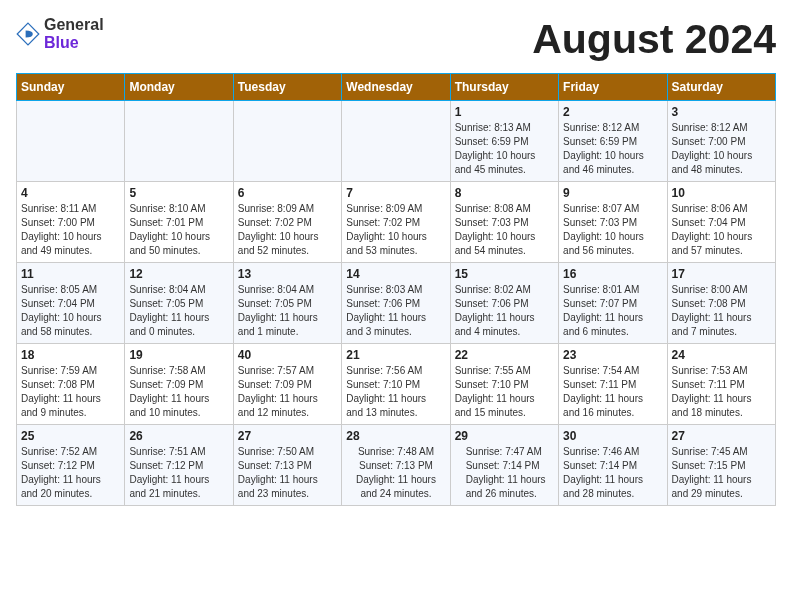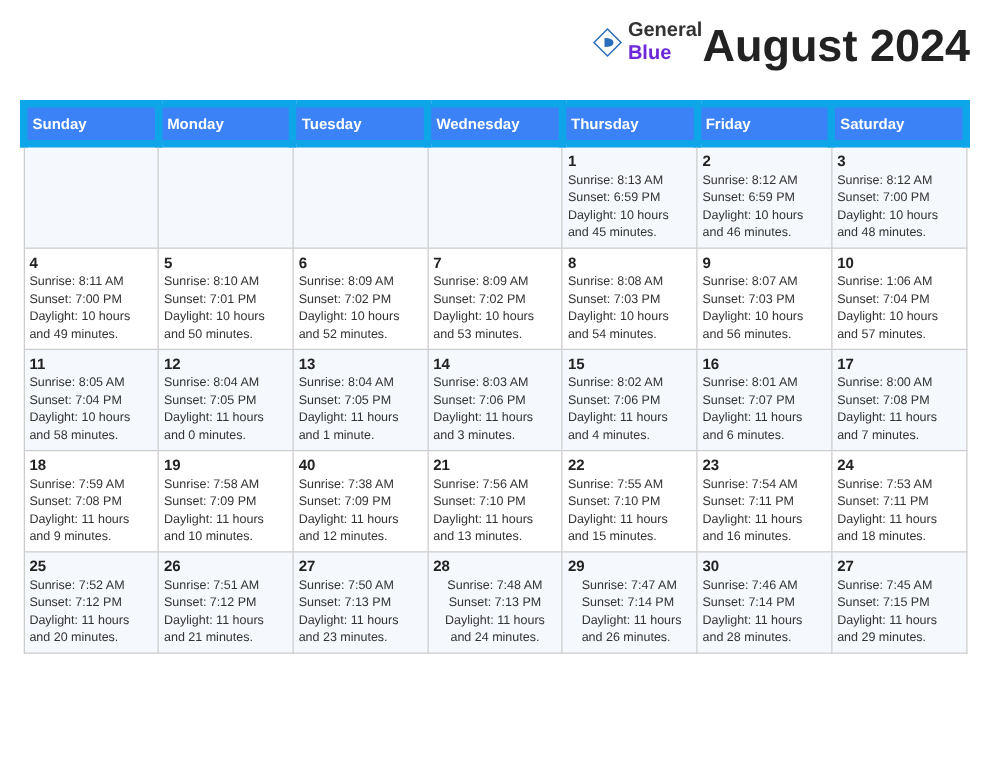--- a/index.html
+++ b/index.html
@@ -5,58 +5,58 @@
     * { box-sizing: border-box; margin: 0; padding: 0; }
     body {
       font-family: Arial, sans-serif;
       background: #fff;
       width: 792px;
       min-height: 612px;
       padding: 16px;
     }
     .header-area {
       display: flex;
-      justify-content: flex-end;
+      justify-content: space-between;
       align-items: flex-start;
-      margin-bottom: 22px;
+      margin-bottom: 10px;
     }
     .logo {
       display: flex;
       align-items: center;
       gap: 4px;
     }
     .logo-icon {
       width: 24px;
       height: 24px;
     }
     .title-area {
       text-align: right;
     }
     .main-title {
-      font-size: 36px;
+      font-size: 41px;
       font-weight: bold;
       color: #222;
     }
     .subtitle {
       font-size: 16px;
       color: #444;
     }
     table {
       width: 100%;
       border-collapse: collapse;
       table-layout: fixed;
     }
     thead tr th {
-      background-color: #3b82f6;
+      background-color: #a16207;
       color: #fff;
       font-size: 12px;
       font-weight: bold;
       padding: 6px 4px;
       text-align: left;
-      border: 6px solid #0ea5e9;
+      border: 1px solid #0ea5e9;
     }
     tbody tr td {
       border: 1px solid #ccc;
       vertical-align: top;
       padding: 4px 4px;
       font-size: 10.5px;
       color: #222;
       height: 80px;
     }
     tbody tr:nth-child(odd) td {
@@ -174,21 +174,21 @@
         </td>
         <td>
           <span class="day-number">9</span>
           <div class="cell-content" style="white-space: pre-line;">Sunrise: 8:07 AM
 Sunset: 7:03 PM
 Daylight: 10 hours
 and 56 minutes.</div>
         </td>
         <td>
           <span class="day-number">10</span>
-          <div class="cell-content" style="white-space: pre-line;">Sunrise: 1:06 AM
+          <div class="cell-content" style="white-space: pre-line;">Sunrise: 8:06 AM
 Sunset: 7:04 PM
 Daylight: 10 hours
 and 57 minutes.</div>
         </td>
       </tr>
       <tr>
         <td>
           <span class="day-number">11</span>
           <div class="cell-content" style="white-space: pre-line;">Sunrise: 8:05 AM
 Sunset: 7:04 PM
@@ -248,21 +248,21 @@
         </td>
         <td>
           <span class="day-number">19</span>
           <div class="cell-content" style="white-space: pre-line;">Sunrise: 7:58 AM
 Sunset: 7:09 PM
 Daylight: 11 hours
 and 10 minutes.</div>
         </td>
         <td>
           <span class="day-number">40</span>
-          <div class="cell-content" style="white-space: pre-line;">Sunrise: 7:38 AM
+          <div class="cell-content" style="white-space: pre-line;">Sunrise: 7:57 AM
 Sunset: 7:09 PM
 Daylight: 11 hours
 and 12 minutes.</div>
         </td>
         <td>
           <span class="day-number">21</span>
           <div class="cell-content" style="white-space: pre-line;">Sunrise: 7:56 AM
 Sunset: 7:10 PM
 Daylight: 11 hours
 and 13 minutes.</div>

